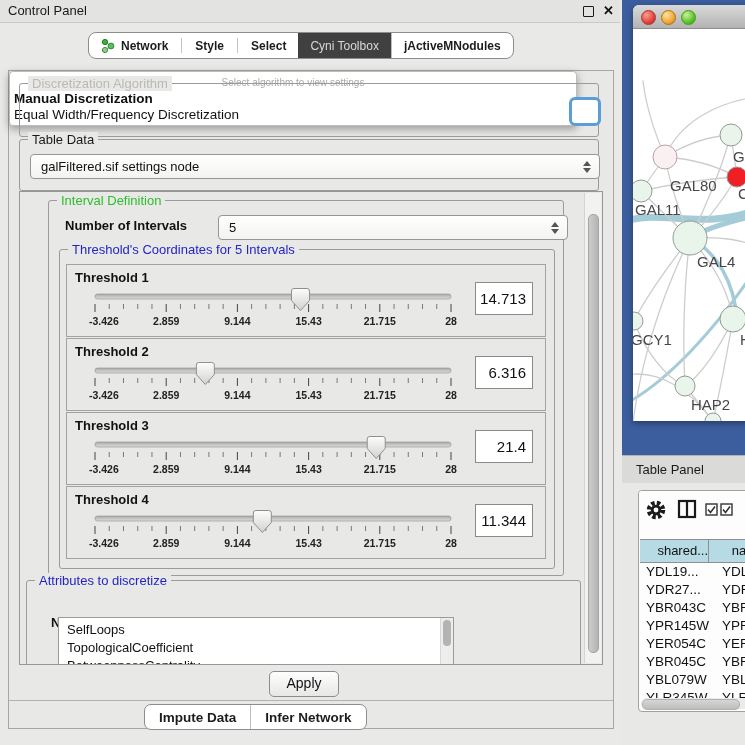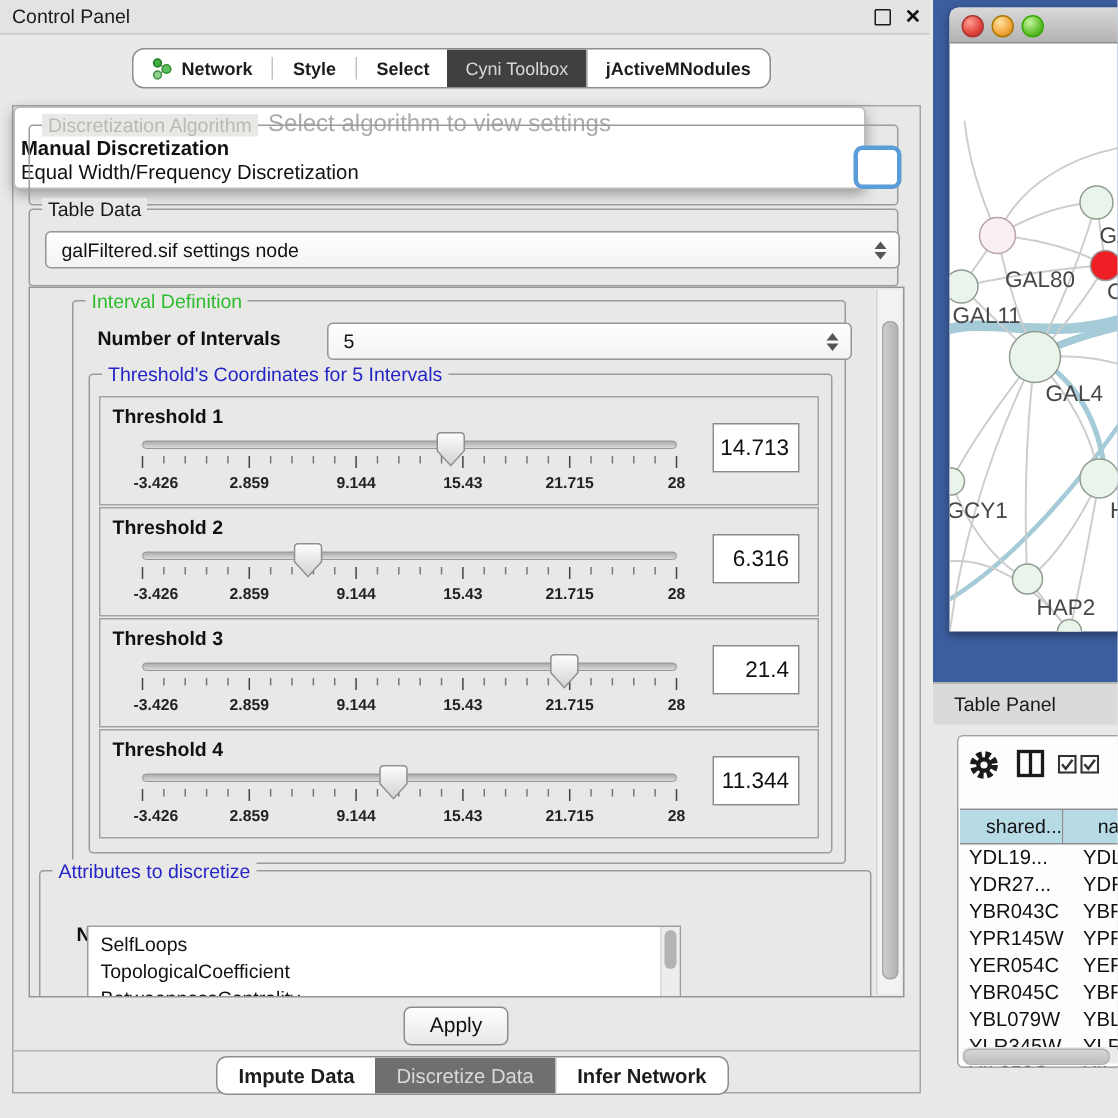--- a/index.html
+++ b/index.html
@@ -24,21 +24,21 @@
   .grp{position:absolute;border:1px solid #9b9b9b;border-radius:3px;}
   .legend{position:absolute;top:-8px;left:8px;background:#e8e8e6;padding:0 4px;
     font-size:13px;line-height:15px;white-space:nowrap;}
   
   #algo-grp{left:10px;top:12px;width:578px;height:52px;}
   #algo-grp .legend{color:#bcb8b4;}
   #focus-ring{left:560px;top:26px;width:26px;height:23px;border:3px solid #5b9dd9;border-radius:6px;background:#fff;}
   
   #popup{left:6px;top:14px;width:566px;height:53px;background:#fff;border:1px solid #bdbdbd;
     border-radius:4px;box-shadow:0 3px 9px rgba(0,0,0,.35);z-index:5;}
-  #popup-ph{text-align:center;font-size:16px;color:#aaa;line-height:17px;margin-top:2px;}
+  #popup-ph{text-align:center;font-size:10px;color:#aaa;line-height:17px;margin-top:2px;}
   .popup-opt{font-size:13.5px;color:#111;line-height:16px;padding-left:4px;}
   .popup-opt.b{font-weight:bold;}
   
   #td-grp{left:10px;top:68px;width:578px;height:50px;}
   #td-grp .legend{color:#1a1a1a;}
   .combo{position:absolute;background:linear-gradient(#ffffff,#f3f3f1);border:1px solid #969696;
     border-radius:4px;font-size:13px;color:#111;display:flex;align-items:center;padding-left:10px;}
   .spin{position:absolute;right:8px;top:50%;transform:translateY(-50%);display:flex;flex-direction:column;gap:2px;}
   .spin i{display:block;width:0;height:0;border-left:4px solid transparent;border-right:4px solid transparent;}
   .spin .up{border-bottom:5px solid #555;}
@@ -406,23 +406,20 @@
     </div>
   </div>
 
   <div id="apply-btn" class="abs">Apply</div>
   <div id="divider" class="abs"></div>
 
   <div id="btabs" class="abs">
     <div class="bseg">
       <span>Impute Data</span>
     </div>
-    <div class="bseg sel">
-      <span>Discretize Data</span>
-    </div>
     <div class="bseg" style="border-left:1px solid #bdbdbd;">
       <span>Infer Network</span>
     </div>
   </div>
 </div>
 
 <div id="netframe" class="abs">
   <div id="macwin">
     <div id="mactb">
       <span id="tl-red" class="tl"></span>

